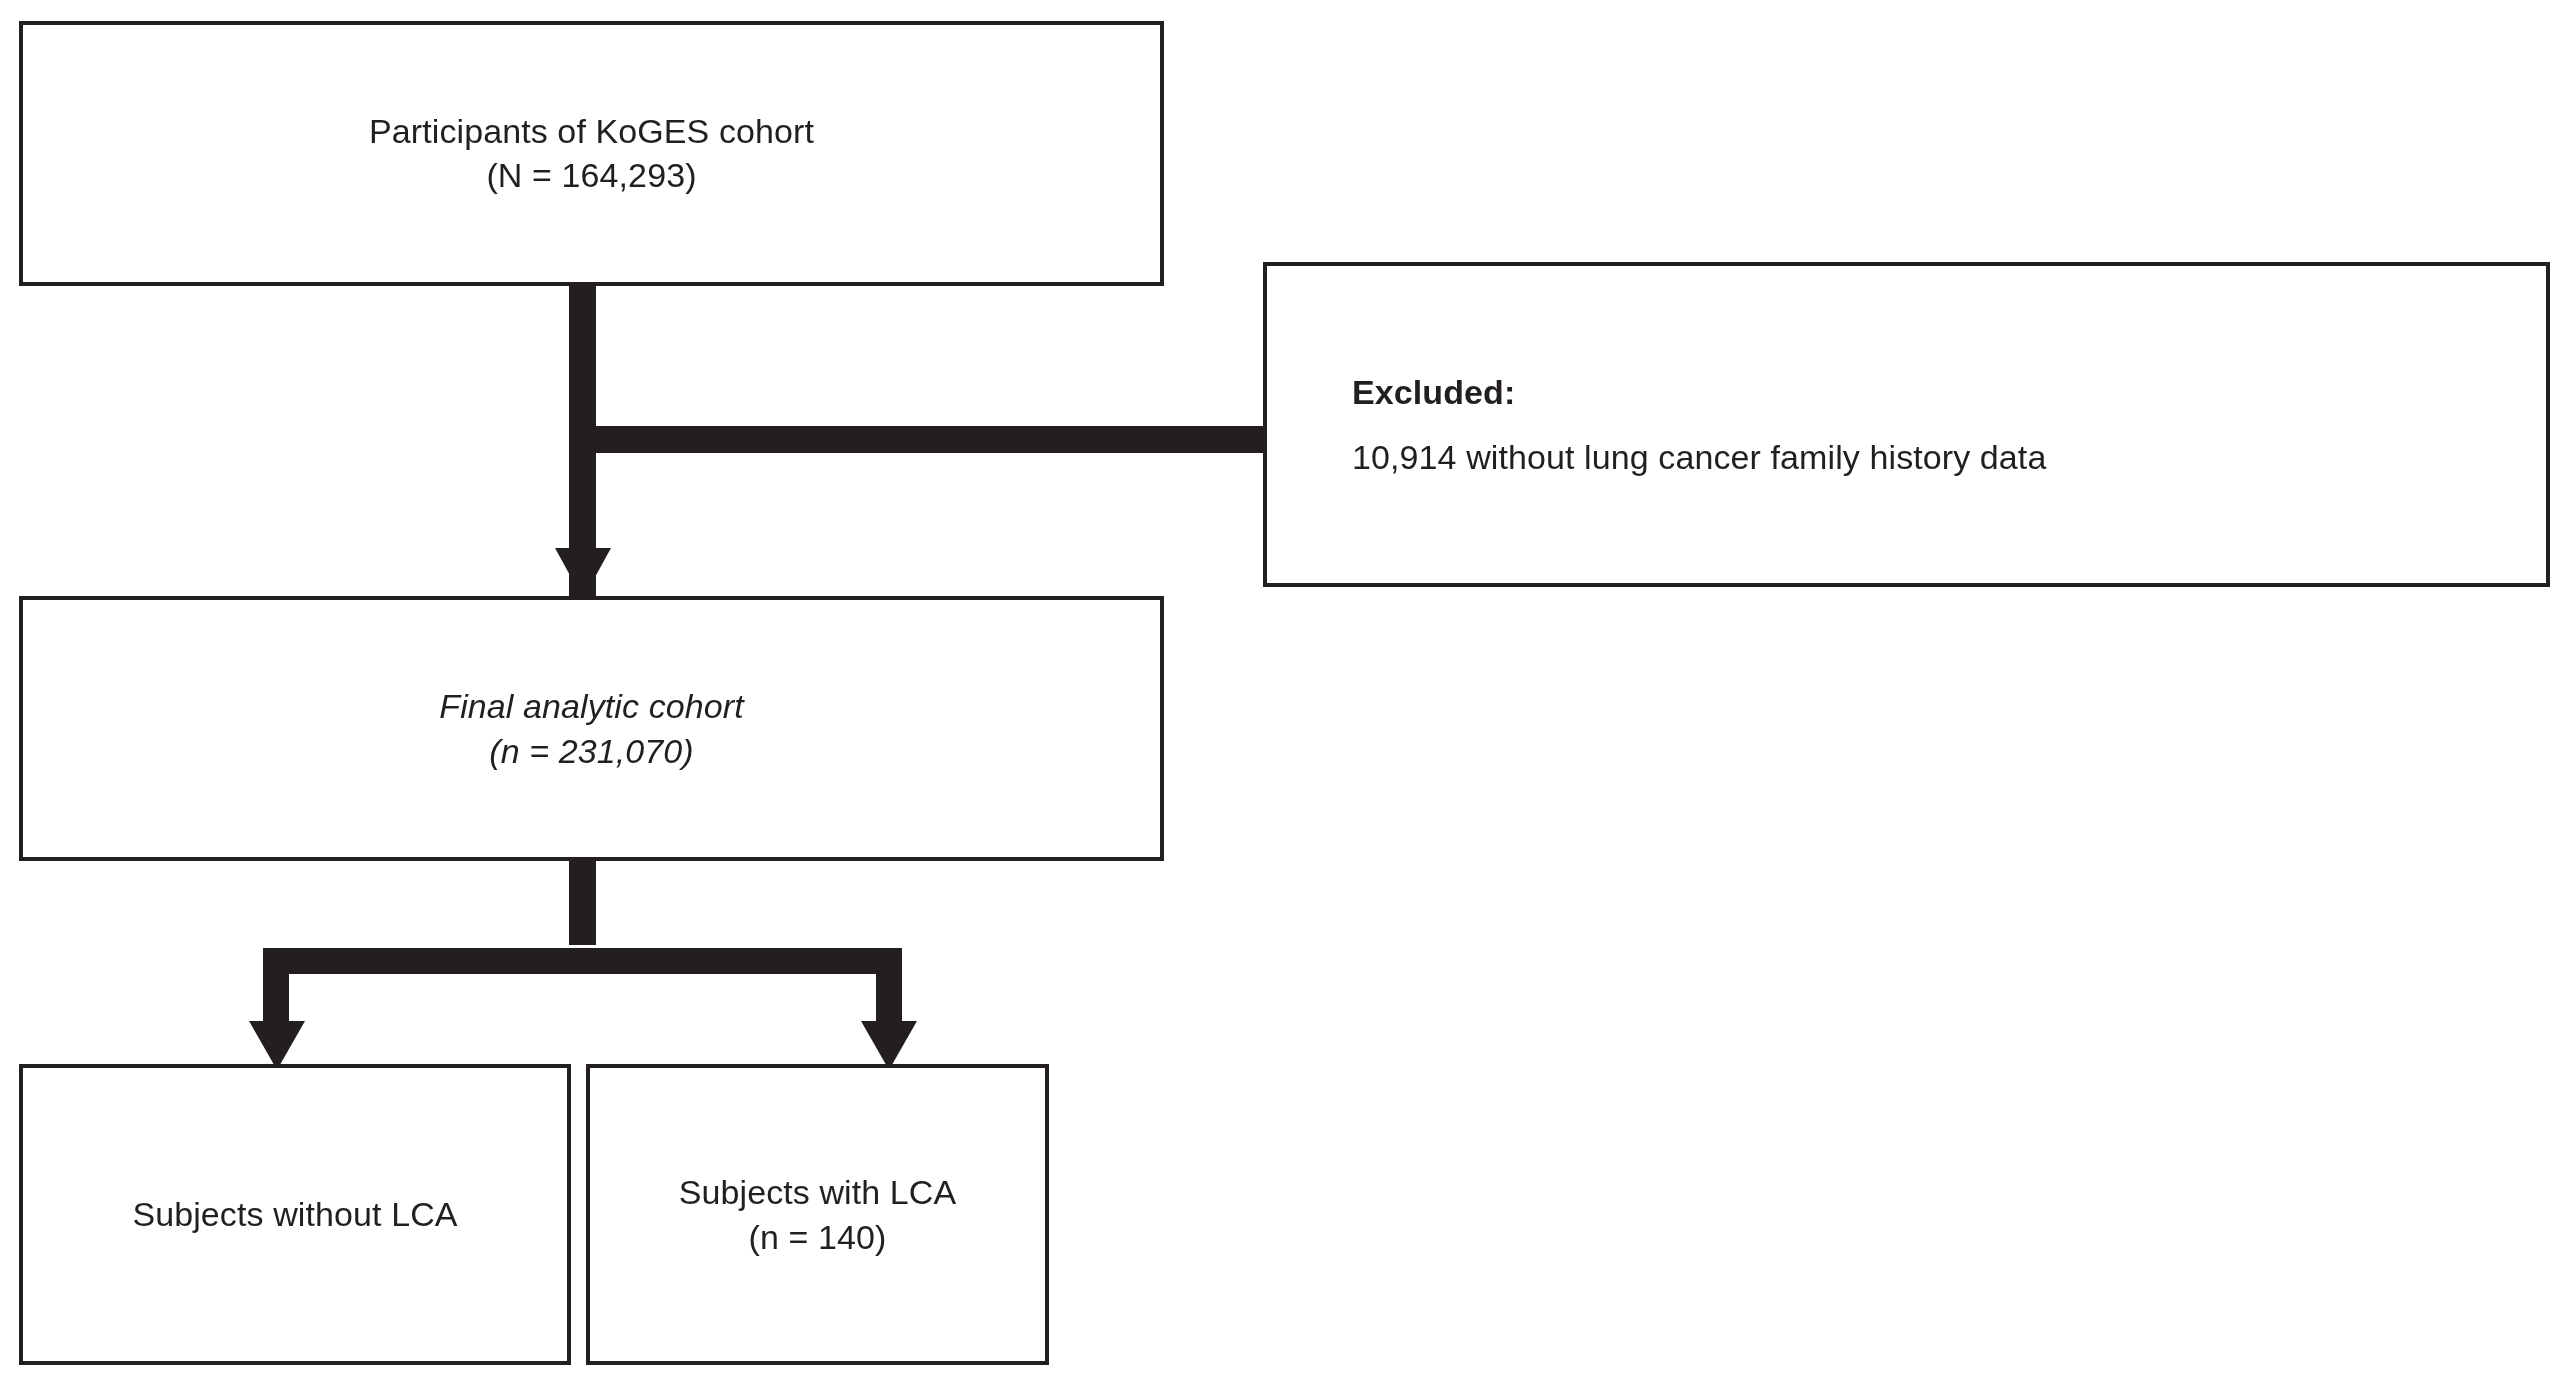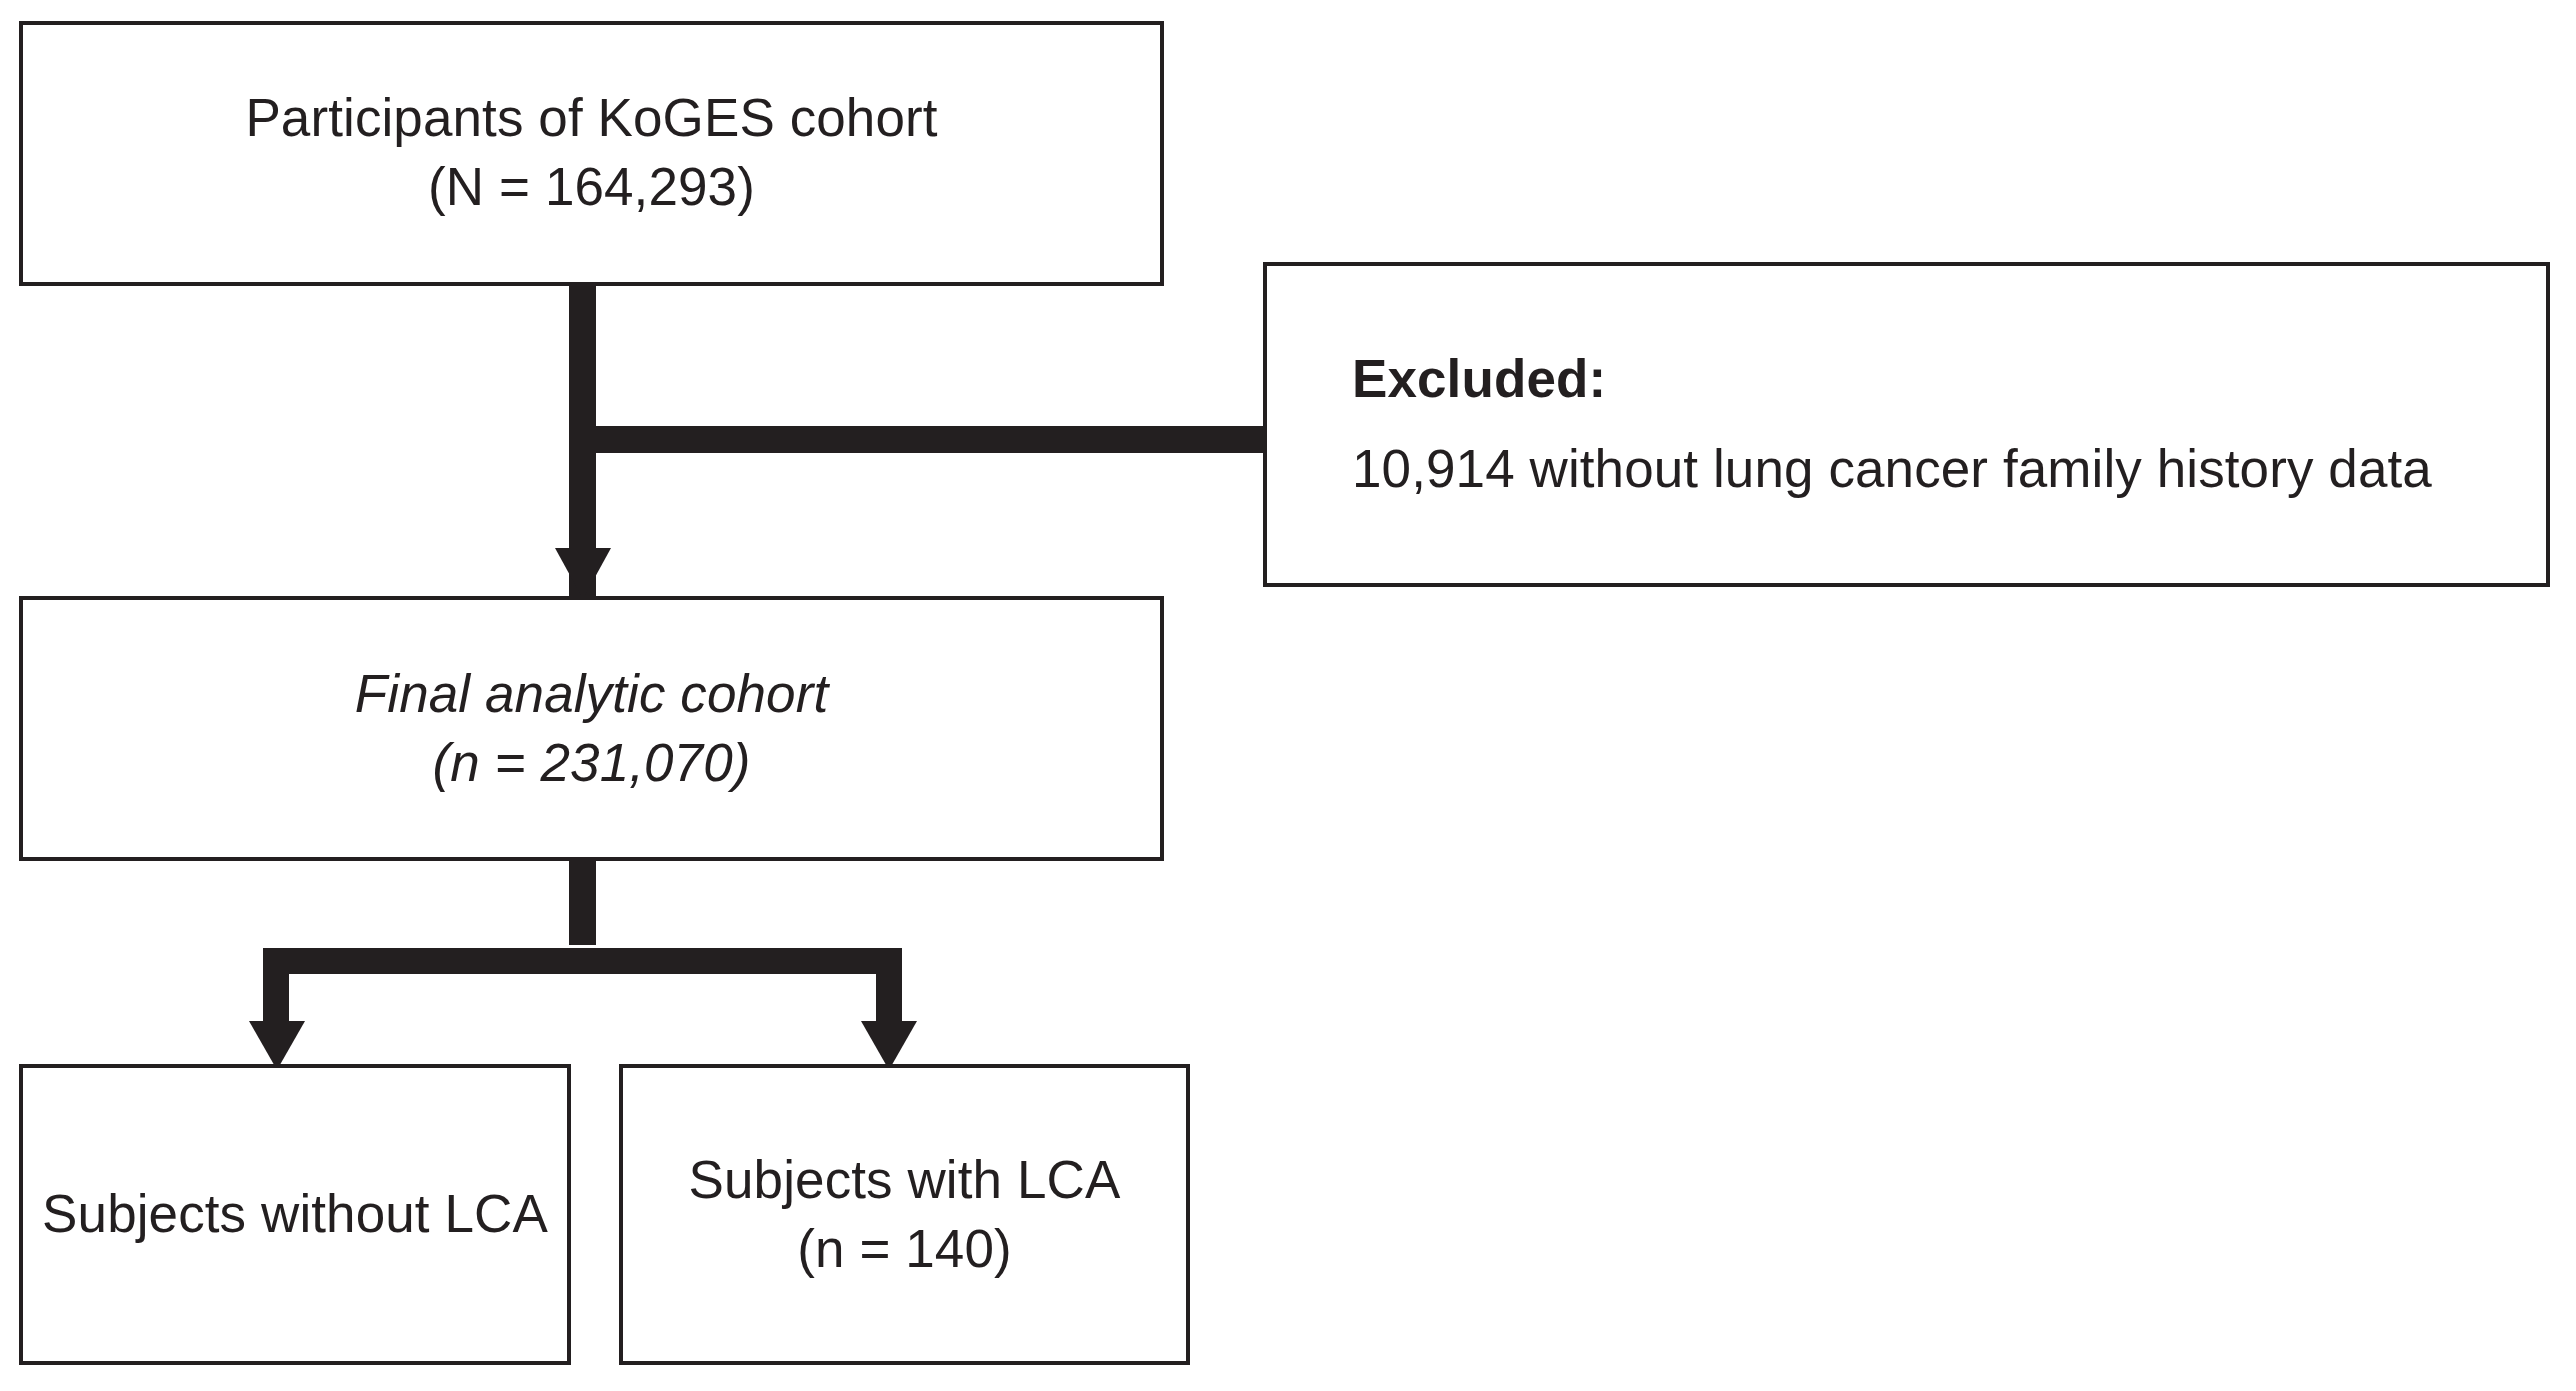--- a/index.html
+++ b/index.html
@@ -20,21 +20,21 @@
     box-sizing: border-box;
     background: #ffffff;
     border: 4px solid #231f20;
     display: flex;
     flex-direction: column;
     align-items: center;
     justify-content: center;
   }
   .node .line {
     color: #231f20;
-    font-size: 53px;
+    font-size: 34px;
     line-height: 1.30;
     letter-spacing: 0.1px;
     white-space: nowrap;
   }
   
   #box-participants {
     left: 19px;
     top: 20.6px;
     width: 1145px;
     height: 265px;
@@ -49,23 +49,23 @@
   }
   
   #box-without-lca {
     left: 19px;
     top: 1064px;
     width: 552px;
     height: 301px;
   }
   
   #box-with-lca {
-    left: 619px;
+    left: 586px;
     top: 1064px;
-    width: 571px;
+    width: 463px;
     height: 301px;
   }
   
   #box-excluded {
     left: 1263px;
     top: 262px;
     width: 1287px;
     height: 325px;
     align-items: flex-start;
     justify-content: center;

